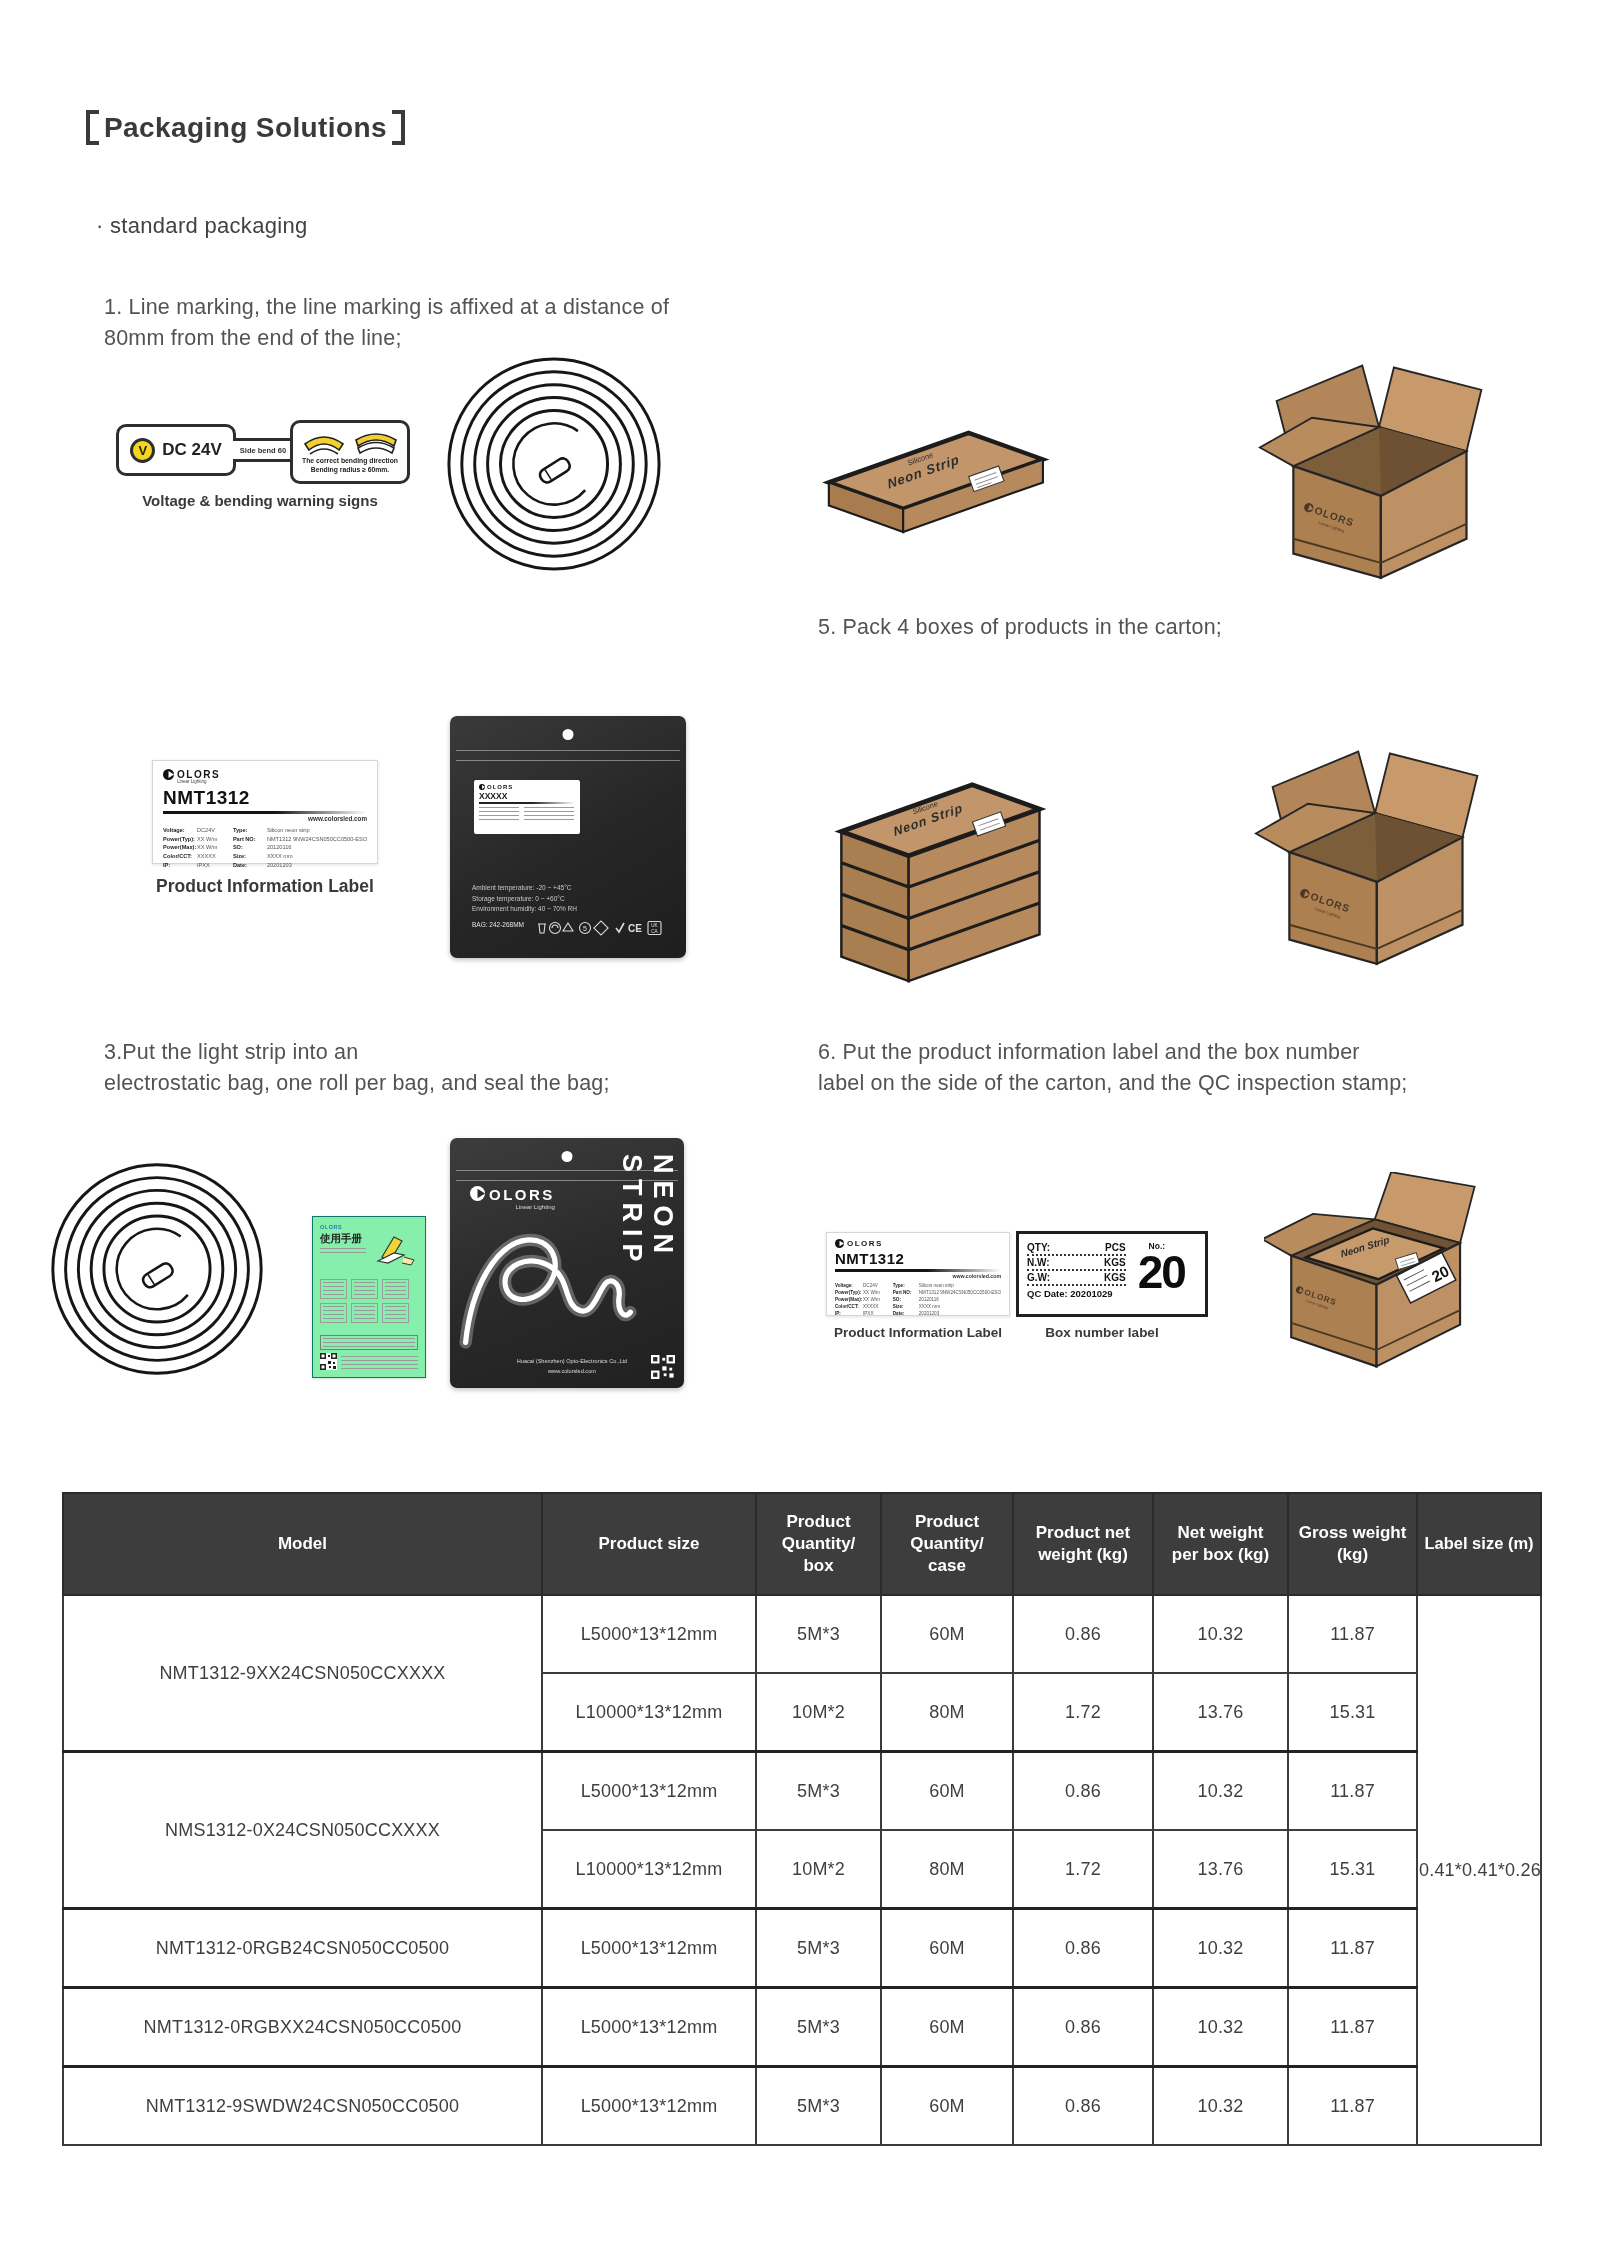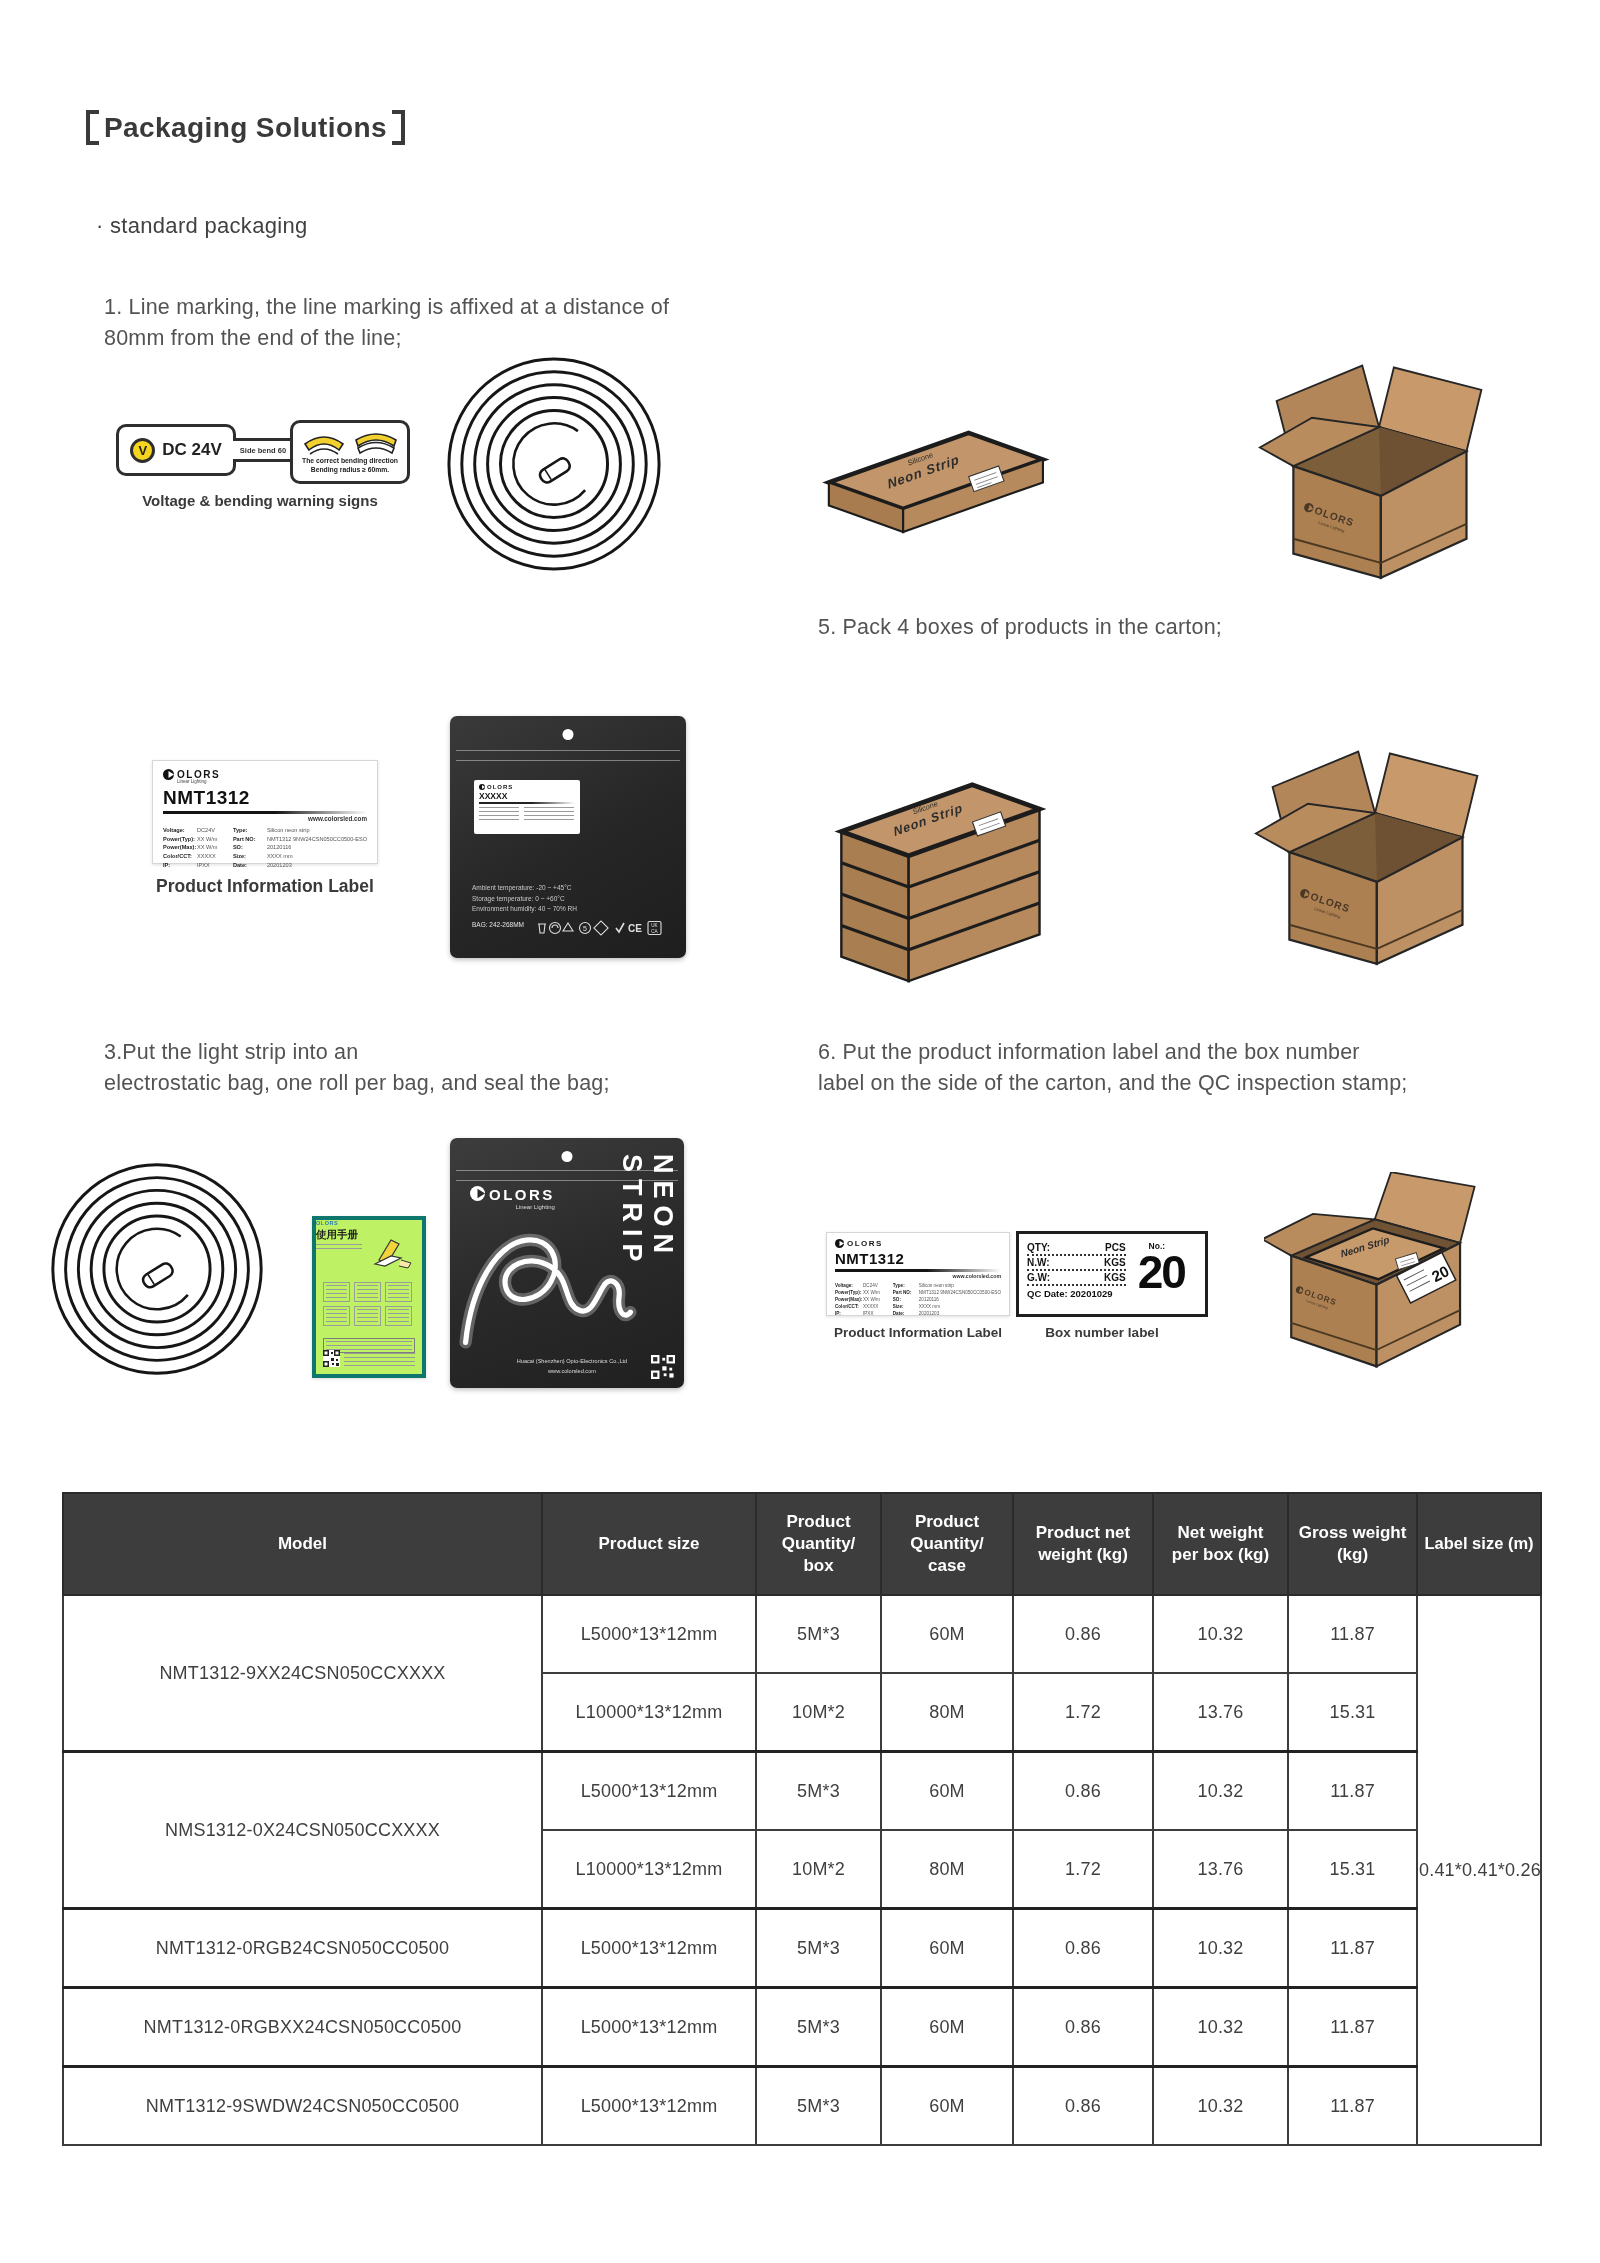--- a/index.html
+++ b/index.html
@@ -58,22 +58,22 @@
   .bag-label{position:absolute;background:#fff;border-radius:2px;padding:4px 5px;box-sizing:border-box;}
   .lines{background:repeating-linear-gradient(to bottom,#9a9a9a 0 1px,transparent 1px 4px);}
   .bag-info{position:absolute;font-size:6.5px;color:#c9c9c9;line-height:1.6;}
   .neon-vert{position:absolute;right:6px;top:16px;writing-mode:vertical-rl;text-orientation:mixed;
              color:#fff;font-size:27px;font-weight:800;letter-spacing:7px;}
   .neon-logo{position:absolute;left:20px;top:48px;display:flex;gap:4px;align-items:flex-start;}
   .neon-footer{position:absolute;left:56px;right:46px;bottom:12px;text-align:center;
                font-size:5.6px;color:#ddd;line-height:1.7;}
 
   
-  .manual{position:absolute;background:#bef264;border:4px solid #0f766e;box-shadow:0 1px 3px rgba(0,0,0,.15);
-          box-sizing:border-box;}
+  .manual{position:absolute;background:#86efac;border:1px solid #0f766e;box-shadow:0 1px 3px rgba(0,0,0,.15);
+          box-sizing:border-box;padding:7px;}
   .manual .mlogo{font-size:5.5px;font-weight:bold;color:#2b7bb9;letter-spacing:.5px;}
   .manual .mtitle{font-size:10.5px;font-weight:800;color:#222;margin-top:2px;}
   .manual .msub{width:46px;height:5px;margin-top:2px;}
   .mgrid{position:absolute;left:7px;right:7px;top:62px;display:flex;flex-wrap:wrap;gap:4px;}
   .mcell{width:27px;height:20px;border:1px solid #9c9c9c;box-sizing:border-box;padding:2px;}
   .mnote{position:absolute;left:7px;right:7px;top:118px;height:15px;border:1px solid #7d7d7d;
          box-sizing:border-box;padding:2px;}
   .mfoot{position:absolute;left:7px;right:7px;bottom:7px;display:flex;gap:4px;align-items:flex-end;}
 
   

